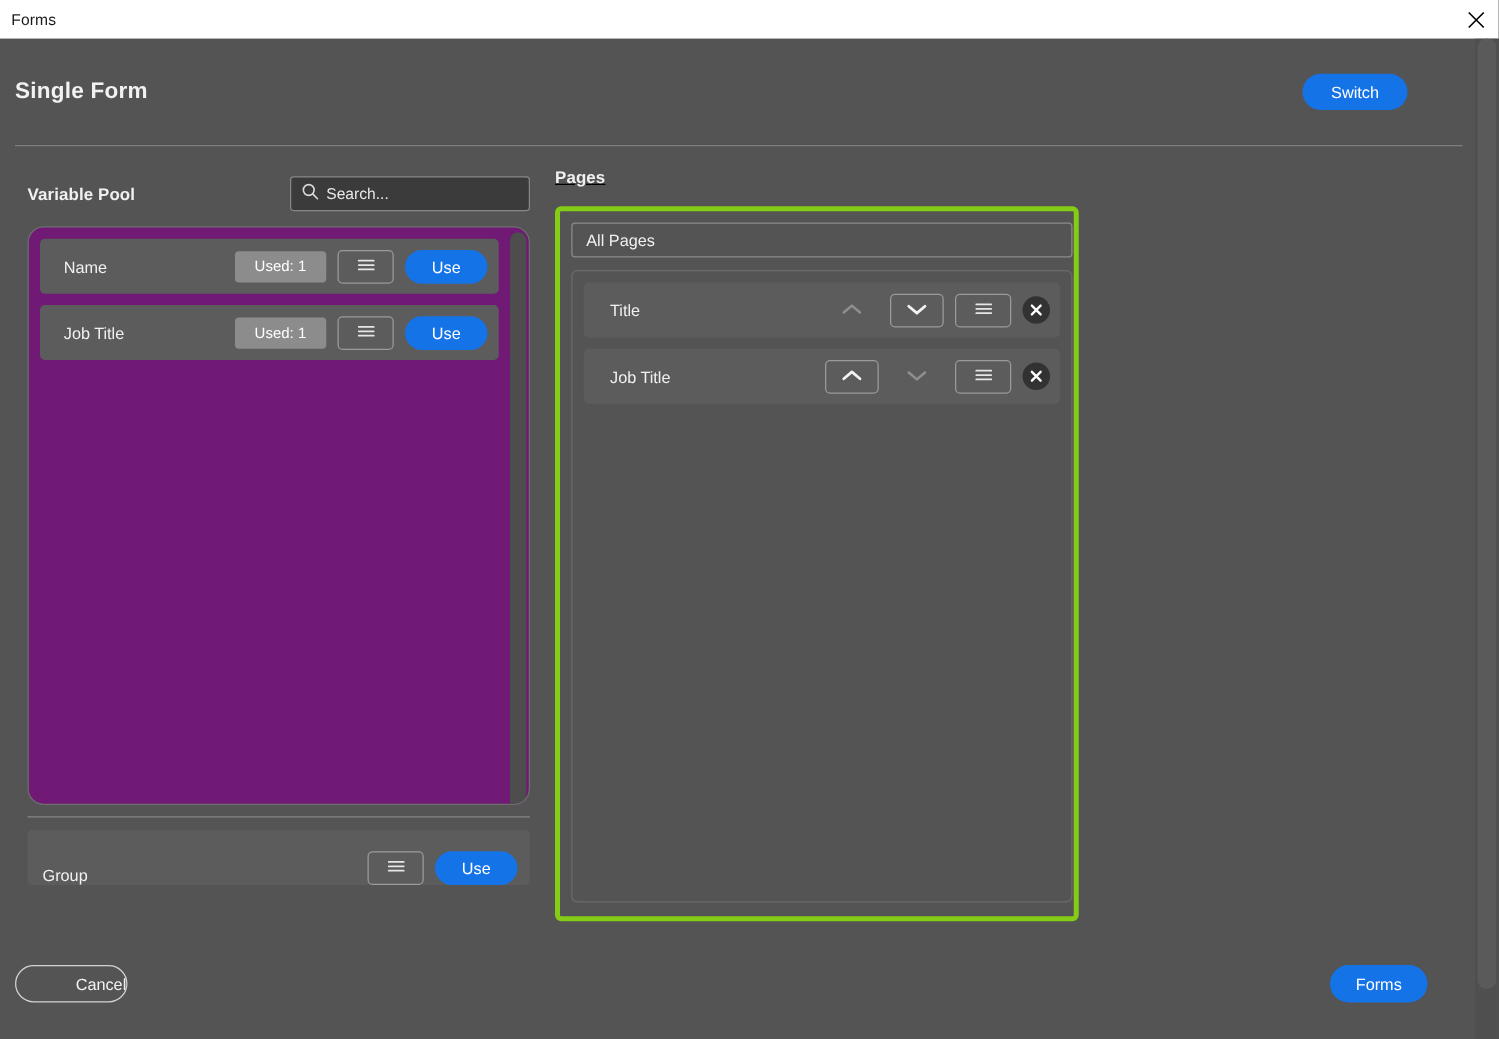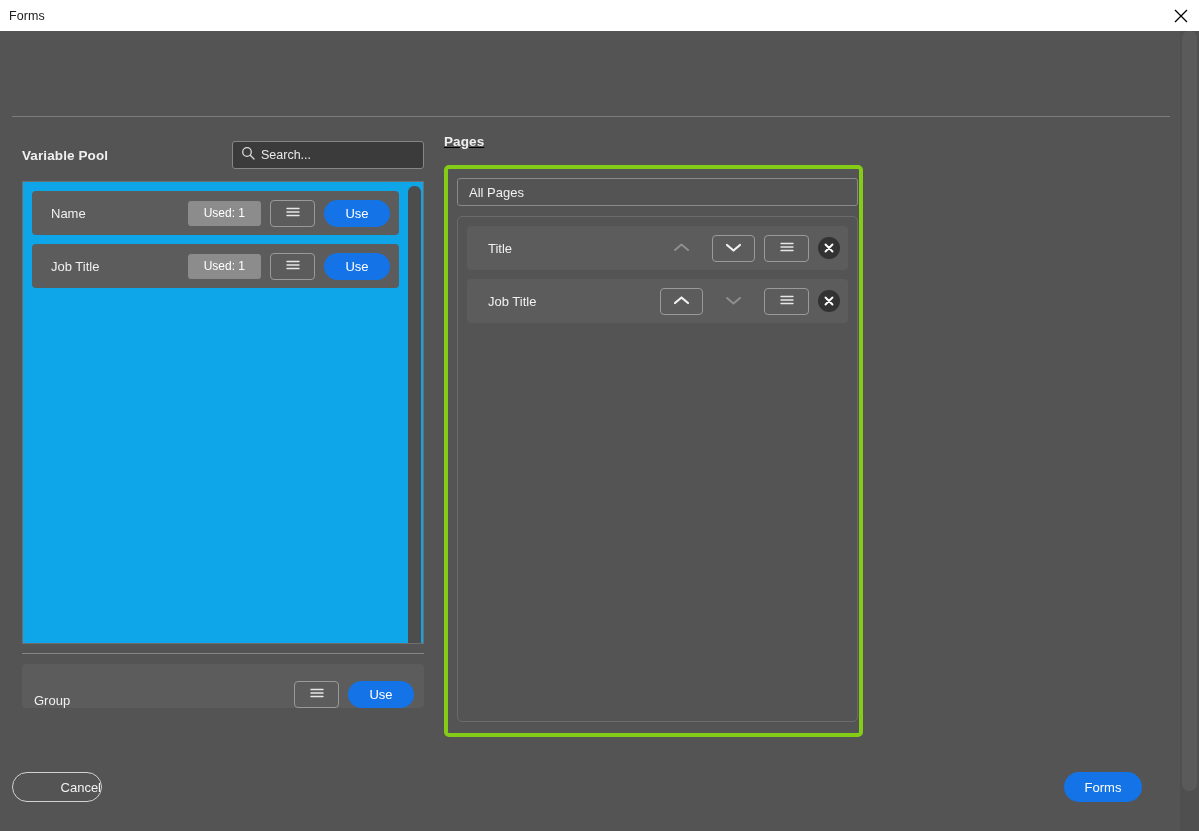--- a/index.html
+++ b/index.html
@@ -149,22 +149,22 @@
   }
   .search-input::placeholder { color: #e8e8e8; opacity: 1; }
 
   
   .vp-container {
     position: relative;
     margin-top: 10px;
     width: 402px;
     height: 463px;
     border: 1px solid #6e6e6e;
-    border-radius: 0;
-    background: #0ea5e9;
+    border-radius: 13px;
+    background: #701a75;
     overflow: hidden;
   }
   .vp-list {
     position: absolute;
     left: 0; top: 0;
     width: 385px;
     padding: 9px;
   }
   .vp-row {
     position: relative;
@@ -396,20 +396,24 @@
   <span class="titlebar-text">Forms</span>
   <div class="titlebar-close">
     <svg width="14" height="14" viewBox="0 0 14 14" aria-hidden="true">
       <path d="M1 1 L13 13 M13 1 L1 13" stroke="#000000" stroke-width="1.3" fill="none"></path>
     </svg>
   </div>
 </div>
 
 <div class="app">
 
+  <div class="app-header">
+    <div class="app-title">Single Form</div>
+    <button class="switch-button">Switch</button>
+  </div>
   <div class="header-divider"></div>
 
   <div class="left-col">
 
     <div class="vp-head">
       <div class="section-label">Variable Pool</div>
 
       <div class="search-box">
         <span class="search-icon">
           <svg width="14" height="14" viewBox="0 0 14 14" aria-hidden="true">

